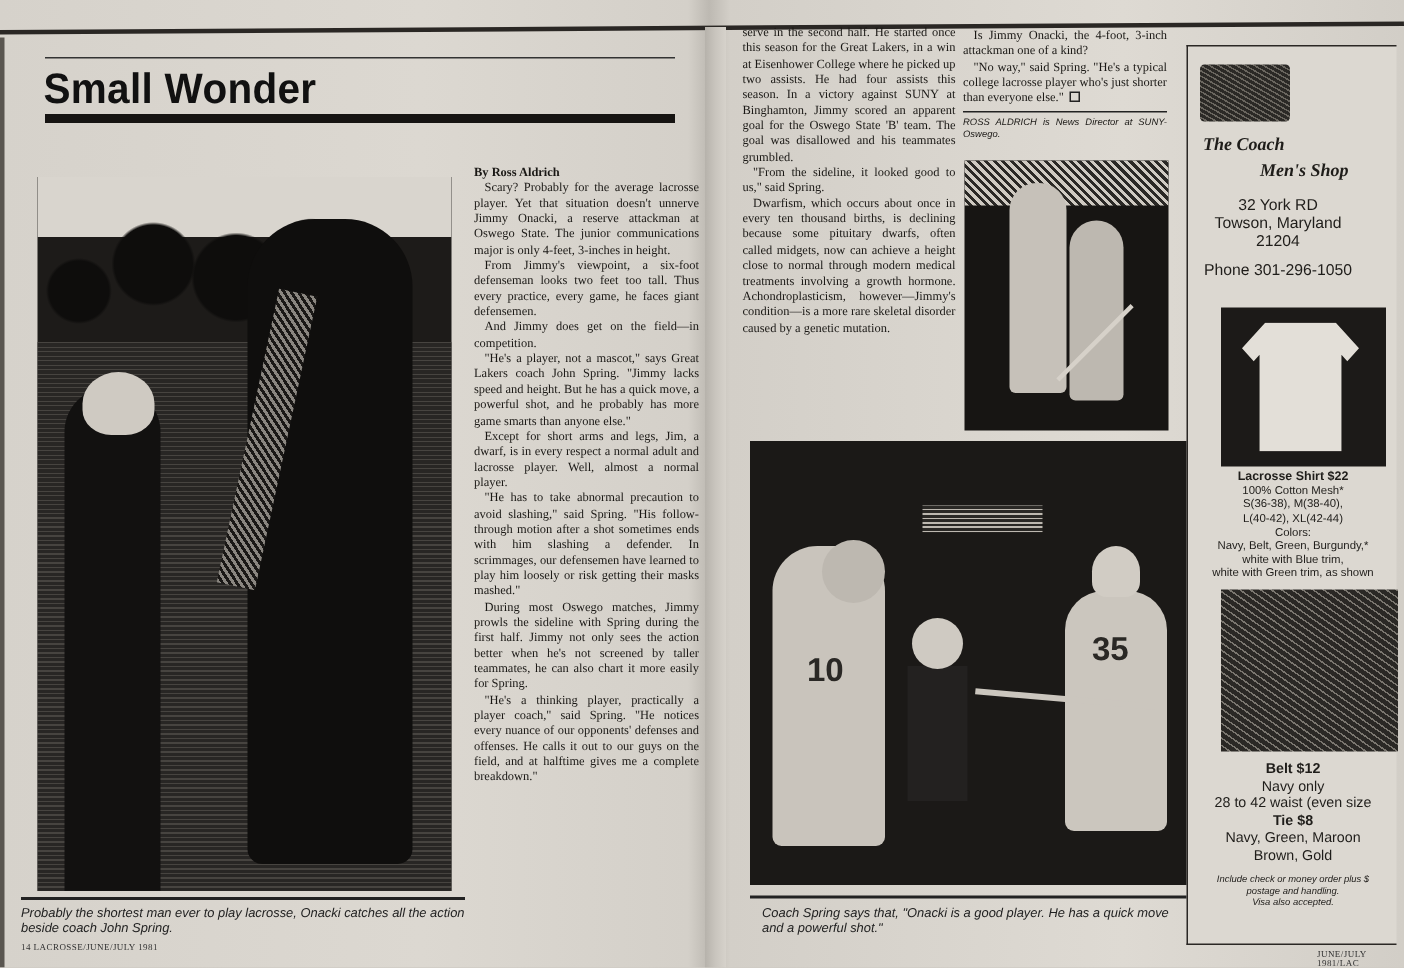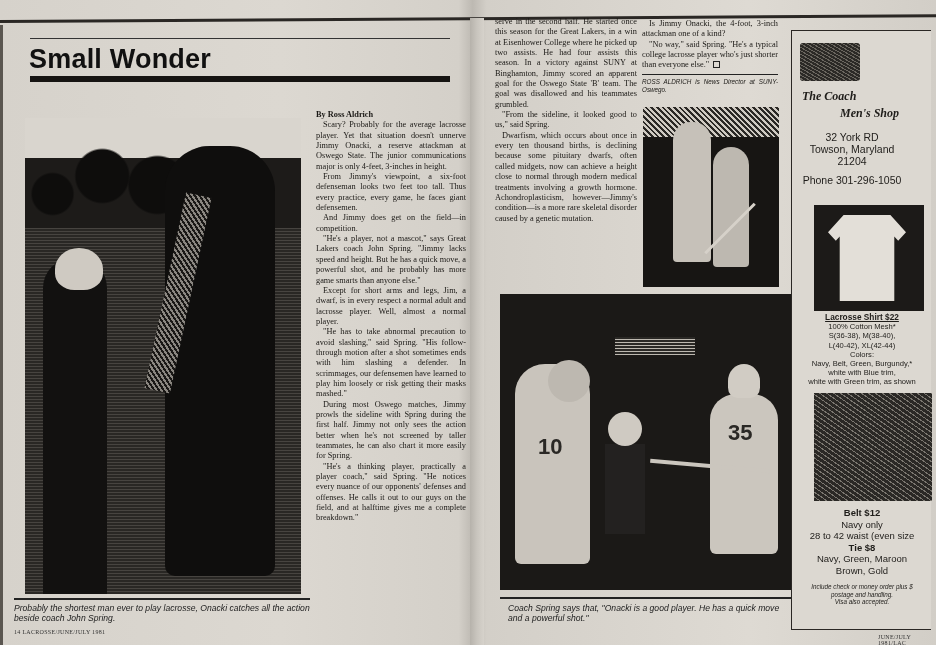--- a/index.html
+++ b/index.html
@@ -82,21 +82,21 @@
 
   .ad { position: absolute; left: 791px; top: 30px; width: 140px; height: 600px; border: 1.5px solid #2a2724; border-right: none; background: #dcd8d1; font-family: "Liberation Sans", sans-serif; color: #1f1d1a; text-align: center; }
   .ad .logo-img { position: absolute; left: 8px; top: 12px; width: 60px; height: 38px; background: repeating-linear-gradient(30deg, #2b2926 0 2px, #6a665f 2px 3px); border-radius: 3px; }
   .ad .shop-line1 { position: absolute; left: 10px; top: 58px; font-family: "Liberation Serif", serif; font-style: italic; font-weight: bold; font-size: 12px; }
   .ad .shop-line2 { position: absolute; left: 48px; top: 75px; font-family: "Liberation Serif", serif; font-style: italic; font-weight: bold; font-size: 12px; }
   .ad .addr { position: absolute; left: 0; top: 100px; width: 120px; font-size: 10.5px; line-height: 12px; }
   .ad .phone { position: absolute; left: 0; top: 143px; width: 120px; font-size: 10.5px; }
   .ad .shirt-box { position: absolute; left: 22px; top: 174px; width: 110px; height: 106px; background: #1c1a18; }
   .ad .shirt { position: absolute; left: 14px; top: 10px; width: 78px; height: 86px; background: #e3dfd8; clip-path: polygon(20% 0, 80% 0, 100% 20%, 90% 30%, 85% 25%, 85% 100%, 15% 100%, 15% 25%, 10% 30%, 0 20%); }
   .ad .shirt-info { position: absolute; left: 0; top: 282px; width: 140px; font-size: 7.6px; line-height: 9.2px; }
-  .ad .shirt-title { font-weight: bold; font-size: 8.3px; text-decoration: underline; }
+  .ad .shirt-title { font-weight: bold; font-size: 8.3px; }
   .ad .belt-box { position: absolute; left: 22px; top: 362px; width: 118px; height: 108px; background: repeating-linear-gradient(35deg, #2a2825 0 3px, #7a766f 3px 4px); }
   .ad .belt-info { position: absolute; left: 0; top: 476px; width: 140px; font-size: 9.5px; line-height: 11.5px; }
   .ad .belt-title { font-weight: bold; }
   .ad .fine { position: absolute; left: 0; top: 552px; width: 140px; font-style: italic; font-size: 6.3px; line-height: 7.6px; }
 </style>
 </head>
 <body>
 
 <div class="spread">
   <div class="top-rule"></div>

